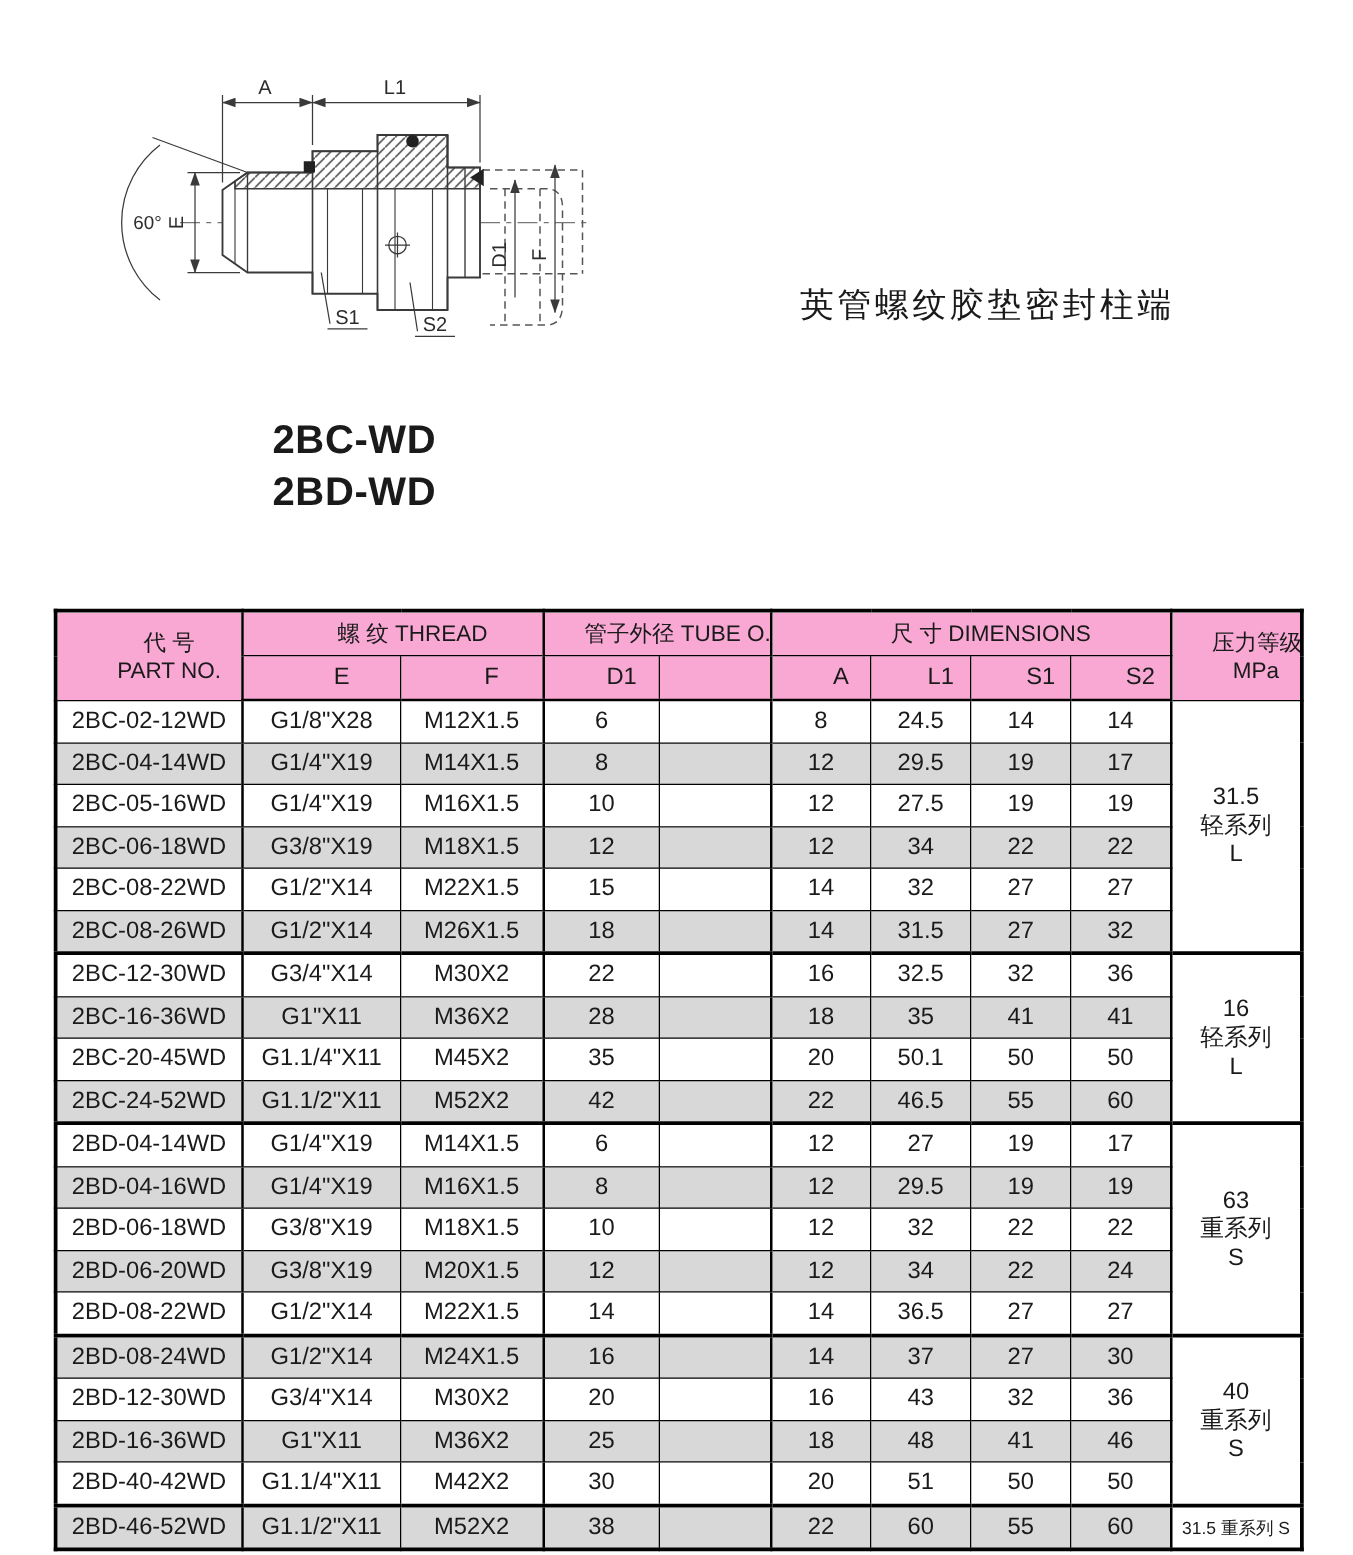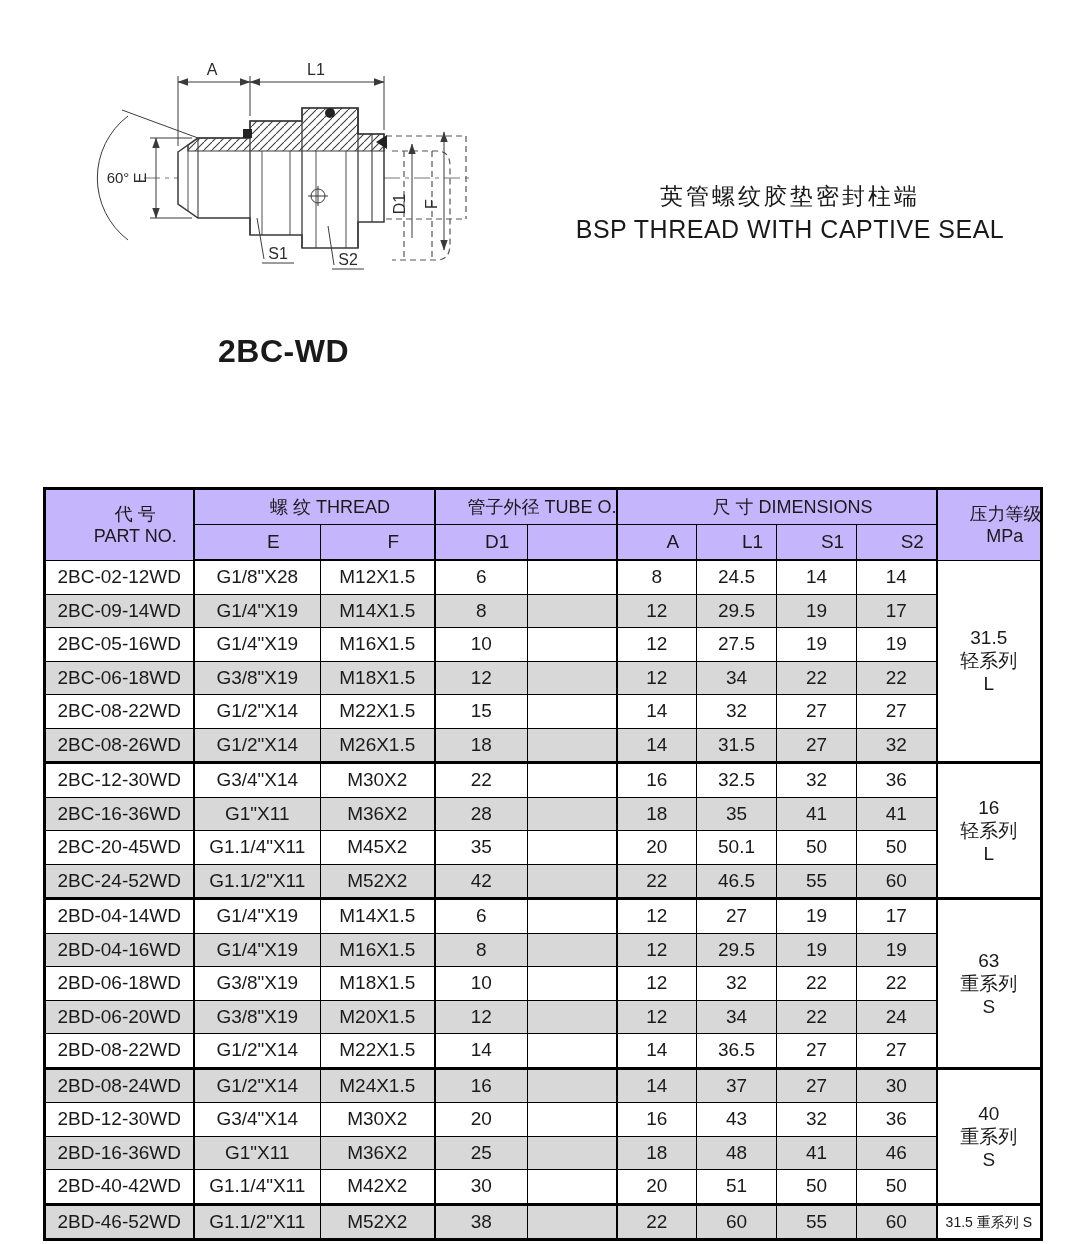--- a/index.html
+++ b/index.html
@@ -8,38 +8,38 @@
     background:#ffffff; color:#1a1a1a;
     font-family:"Liberation Sans","DejaVu Sans",sans-serif;
     overflow:hidden;
   }
 
   
   #drawing { position:absolute; left:92px; top:46px; width:400px; height:262px; }
 
   
   #title-block { position:absolute; left:540px; top:180px; width:500px; text-align:center; }
-  #title-zh { font-size:23px; letter-spacing:3px; line-height:32px; }
+  #title-zh { font-size:27px; letter-spacing:3px; line-height:32px;margin-top:48px; }
   #title-en { font-size:25px; line-height:34px; letter-spacing:0.5px; }
 
   
   #models { position:absolute; left:218px; top:330px; font-size:32px; font-weight:bold; line-height:42px; letter-spacing:0.5px;text-align:center; }
 
   
   #spec-table {
     position:absolute; left:43px; top:487px; width:997px;
     border-collapse:collapse; table-layout:fixed;
     font-size:19px;
   }
   #spec-table th, #spec-table td {
     border:1.8px solid #000; text-align:center; vertical-align:middle;
     padding:0; white-space:nowrap; overflow:hidden;
     height:32.5px; font-weight:400;
   }
-  #spec-table thead th { background:#c4b5fd; height:34px; font-size:19px;padding-left:32px; }
+  #spec-table thead th { background:#f9a8d4; height:34px; font-size:19px;padding-left:32px; }
   #spec-table thead th.hdr-zh { font-size:18px; }
   #spec-table tr.alt td:not(.pcell) { background:#d8d8d8; }
   #spec-table .secL { border-left:2.8px solid #000; }
   #spec-table tr.gsep td { border-top:3.2px solid #000; }
   #spec-table { border:3.2px solid #000; }
   #spec-table thead tr:last-child th { border-bottom:2.2px solid #000; }
   td.pcell { background:#ffffff; font-size:19px; line-height:23px; }
   td.pcell.psmall { font-size:14px; line-height:16px; }
 </style>
 </head>
@@ -118,25 +118,25 @@
     <text x="54" y="132" transform="rotate(-90 54 132)">E</text>
     <text x="313" y="158" transform="rotate(-90 313 158)">D1</text>
     <text x="345" y="158" transform="rotate(-90 345 158)">F</text>
     <text x="186" y="213">S1</text>
     <text x="256" y="219">S2</text>
   </g>
 </svg>
 
 <div id="title-block">
   <div id="title-zh">英管螺纹胶垫密封柱端</div>
-  <div id="title-en">BSP THREAD WITH CAPTIVE SEAL</div>
 </div>
 
 <div id="models">
   <div>2BC-WD</div>
+  <div>2BD-WD</div>
 </div>
 
 <table id="spec-table">
   <colgroup>
     <col style="width:149px">
       <col style="width:127px">
       <col style="width:114px">
     <col style="width:93px">
       <col style="width:89px">
       <col style="width:80px">
@@ -181,21 +181,21 @@
         <td>24.5</td>
         <td>14</td>
         <td>14</td>
         <td rowspan="6" class="pcell secL">
           <div>31.5</div>
           <div>轻系列</div>
           <div>L</div>
         </td>
       </tr>
       <tr class="alt">
-        <td>2BC-09-14WD</td>
+        <td>2BC-04-14WD</td>
         <td class="secL">G1/4"X19</td>
         <td>M14X1.5</td>
         <td class="secL">8</td>
         <td></td>
         <td class="secL">12</td>
         <td>29.5</td>
         <td>19</td>
         <td>17</td>
       </tr>
       <tr>

